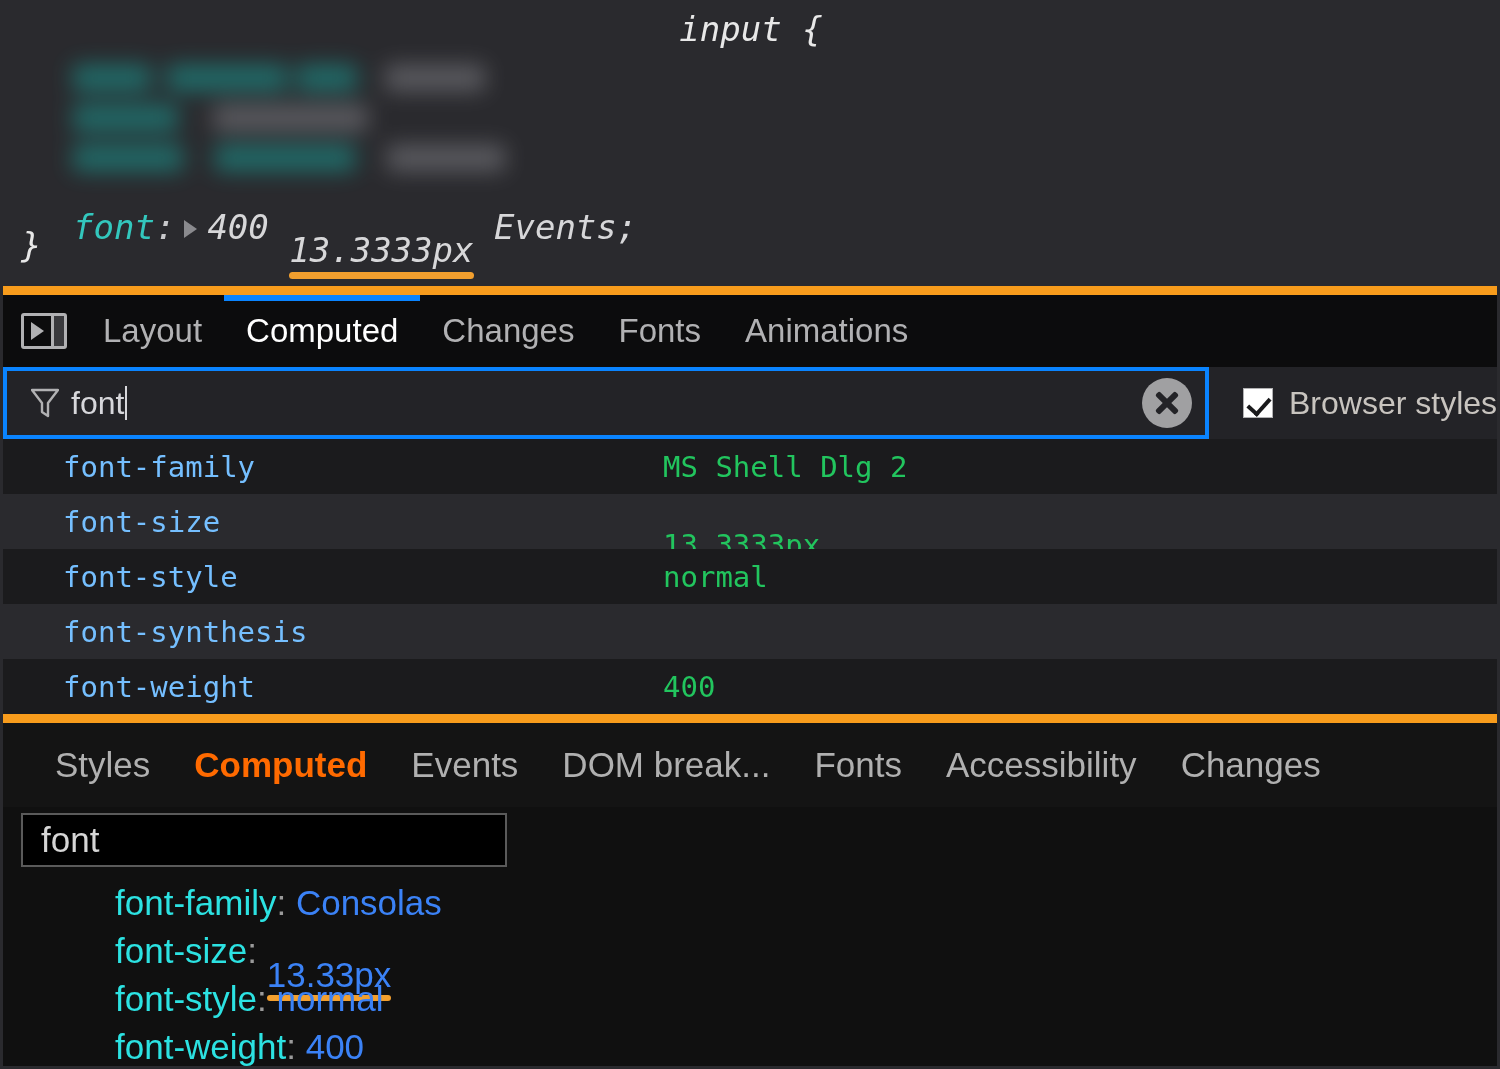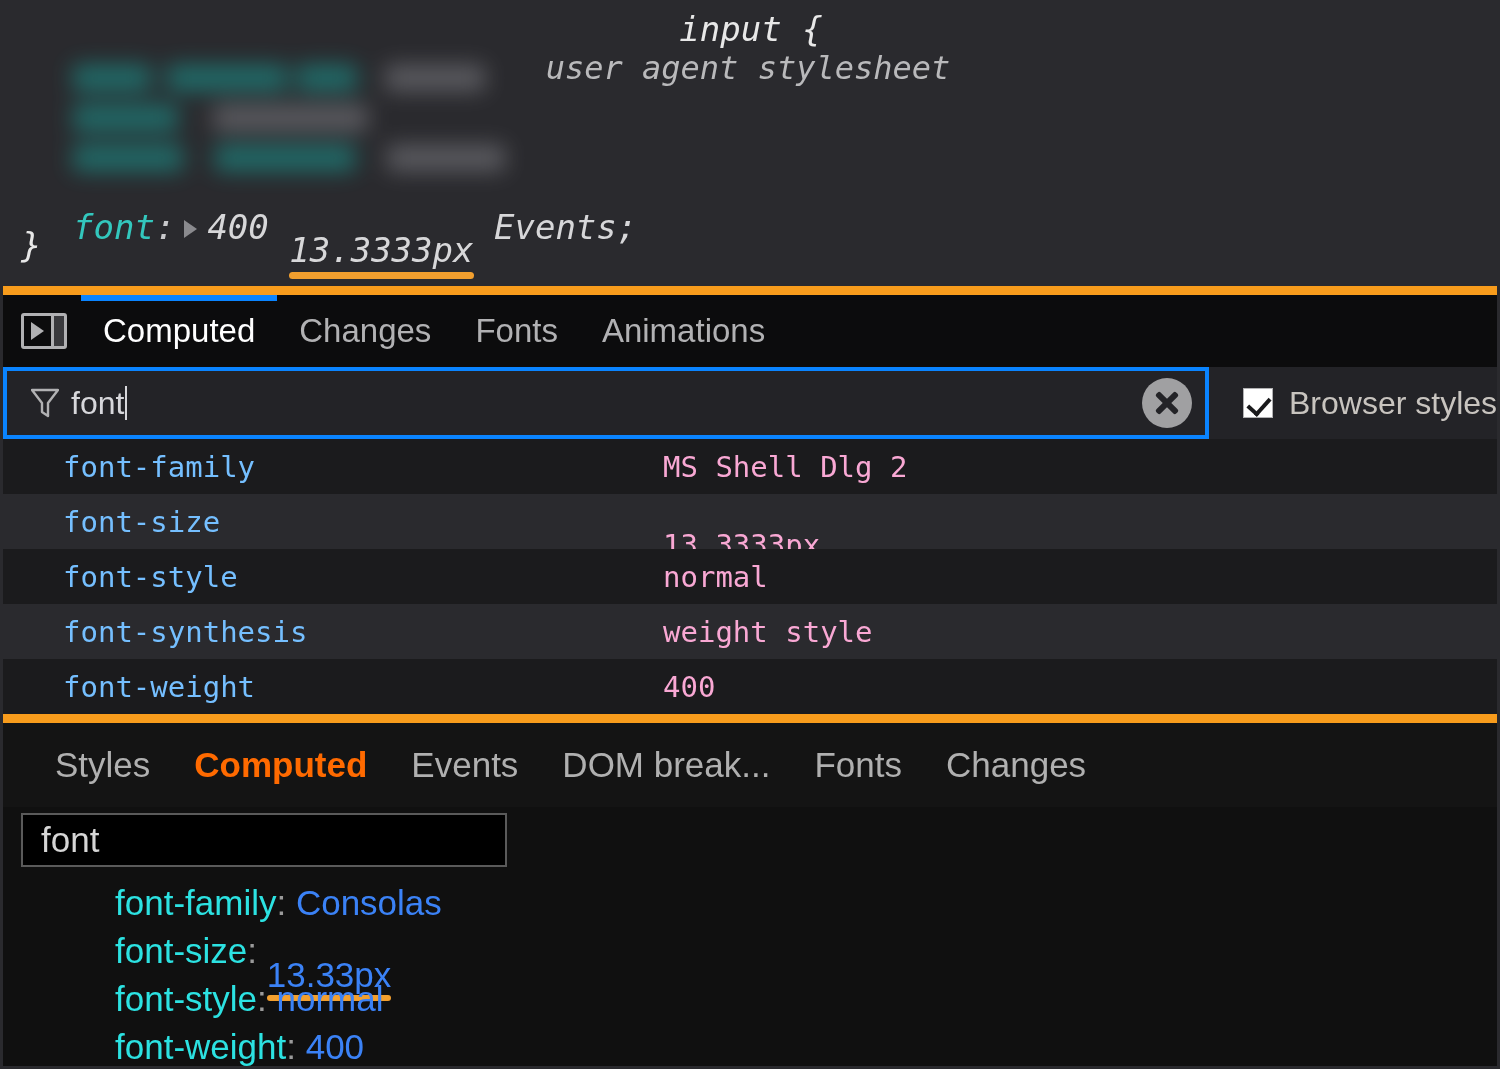--- a/index.html
+++ b/index.html
@@ -296,21 +296,21 @@
     width: 660px;
     padding-left: 60px;
     font-family: "DejaVu Sans Mono", "Liberation Mono", monospace;
     font-size: 29px;
     color: #75bfff;
     white-space: pre;
   }
   .fx-val {
     font-family: "DejaVu Sans Mono", "Liberation Mono", monospace;
     font-size: 29px;
-    color: #f9a8d4;
+    color: #22c55e;
     white-space: pre;
     position: relative;
   }
   .fx-val .ul-orange::after { bottom: -7px; height: 7px; }
 
   
   .ch-panel {
     position: absolute;
     left: 0; top: 720px;
     width: 1494px;
@@ -371,21 +371,20 @@
 </style>
 </head>
 <body>
 
 <div id="page">
 
   <div class="rules-panel">
 
     <div class="rule-header">
       <span class="selector-text">input {</span>
-      <span class="source-link">user agent stylesheet</span>
     </div>
 
     <div class="blurred-decls">
       <div class="bd-row bd-name" style="left:8px;  top:4px;  width:78px;"></div>
       <div class="bd-row bd-name" style="left:102px;top:4px;  width:120px;"></div>
       <div class="bd-row bd-name" style="left:232px;top:4px;  width:60px;"></div>
       <div class="bd-row bd-val" style="left:320px;top:4px;  width:100px;"></div>
 
       <div class="bd-row bd-name" style="left:8px;  top:44px; width:105px;"></div>
       <div class="bd-row bd-val" style="left:148px;top:44px; width:155px;"></div>
@@ -411,20 +410,21 @@
 
   <div class="fx-panel">
 
     <div class="fx-tabs">
       <div class="sidebar-toggle">
         <span class="st-left">
           <span class="st-tri"></span>
         </span>
         <span class="st-right"></span>
       </div>
+      <div class="fx-tab">Layout</div>
       <div class="fx-tab active">Computed</div>
       <div class="fx-tab">Changes</div>
       <div class="fx-tab">Fonts</div>
       <div class="fx-tab">Animations</div>
     </div>
 
     <div class="fx-filter-row">
       <div class="fx-filter-box">
         <svg class="funnel-icon" viewBox="0 0 28 30">
           <path d="M1 2 L27 2 L17 15 L17 28 L11 24 L11 15 Z" fill="none" stroke="#b1b1b3" stroke-width="2.4" stroke-linejoin="round"></path>
@@ -453,41 +453,41 @@
         <span class="fx-val"><span class="ul-orange">13.3333px</span></span>
       </div>
 
       <div class="fx-row odd">
         <span class="fx-prop">font-style</span>
         <span class="fx-val">normal</span>
       </div>
 
       <div class="fx-row even">
         <span class="fx-prop">font-synthesis</span>
-        <span class="fx-val">weight style</span>
       </div>
 
       <div class="fx-row odd">
         <span class="fx-prop">font-weight</span>
         <span class="fx-val">400</span>
       </div>
 
     </div>
   </div>
 
   <div class="divider-orange" id="div-mid"></div>
 
   <div class="ch-panel">
 
     <div class="ch-tabs">
       <div class="ch-tab">Styles</div>
       <div class="ch-tab active">Computed</div>
       <div class="ch-tab">Events</div>
       <div class="ch-tab">DOM break...</div>
       <div class="ch-tab">Fonts</div>
+      <div class="ch-tab">Accessibility</div>
       <div class="ch-tab">Changes</div>
     </div>
 
     <div class="ch-input">
       <span class="ch-input-text">font</span>
     </div>
 
     <div class="ch-list">
 
       <div class="ch-line">

